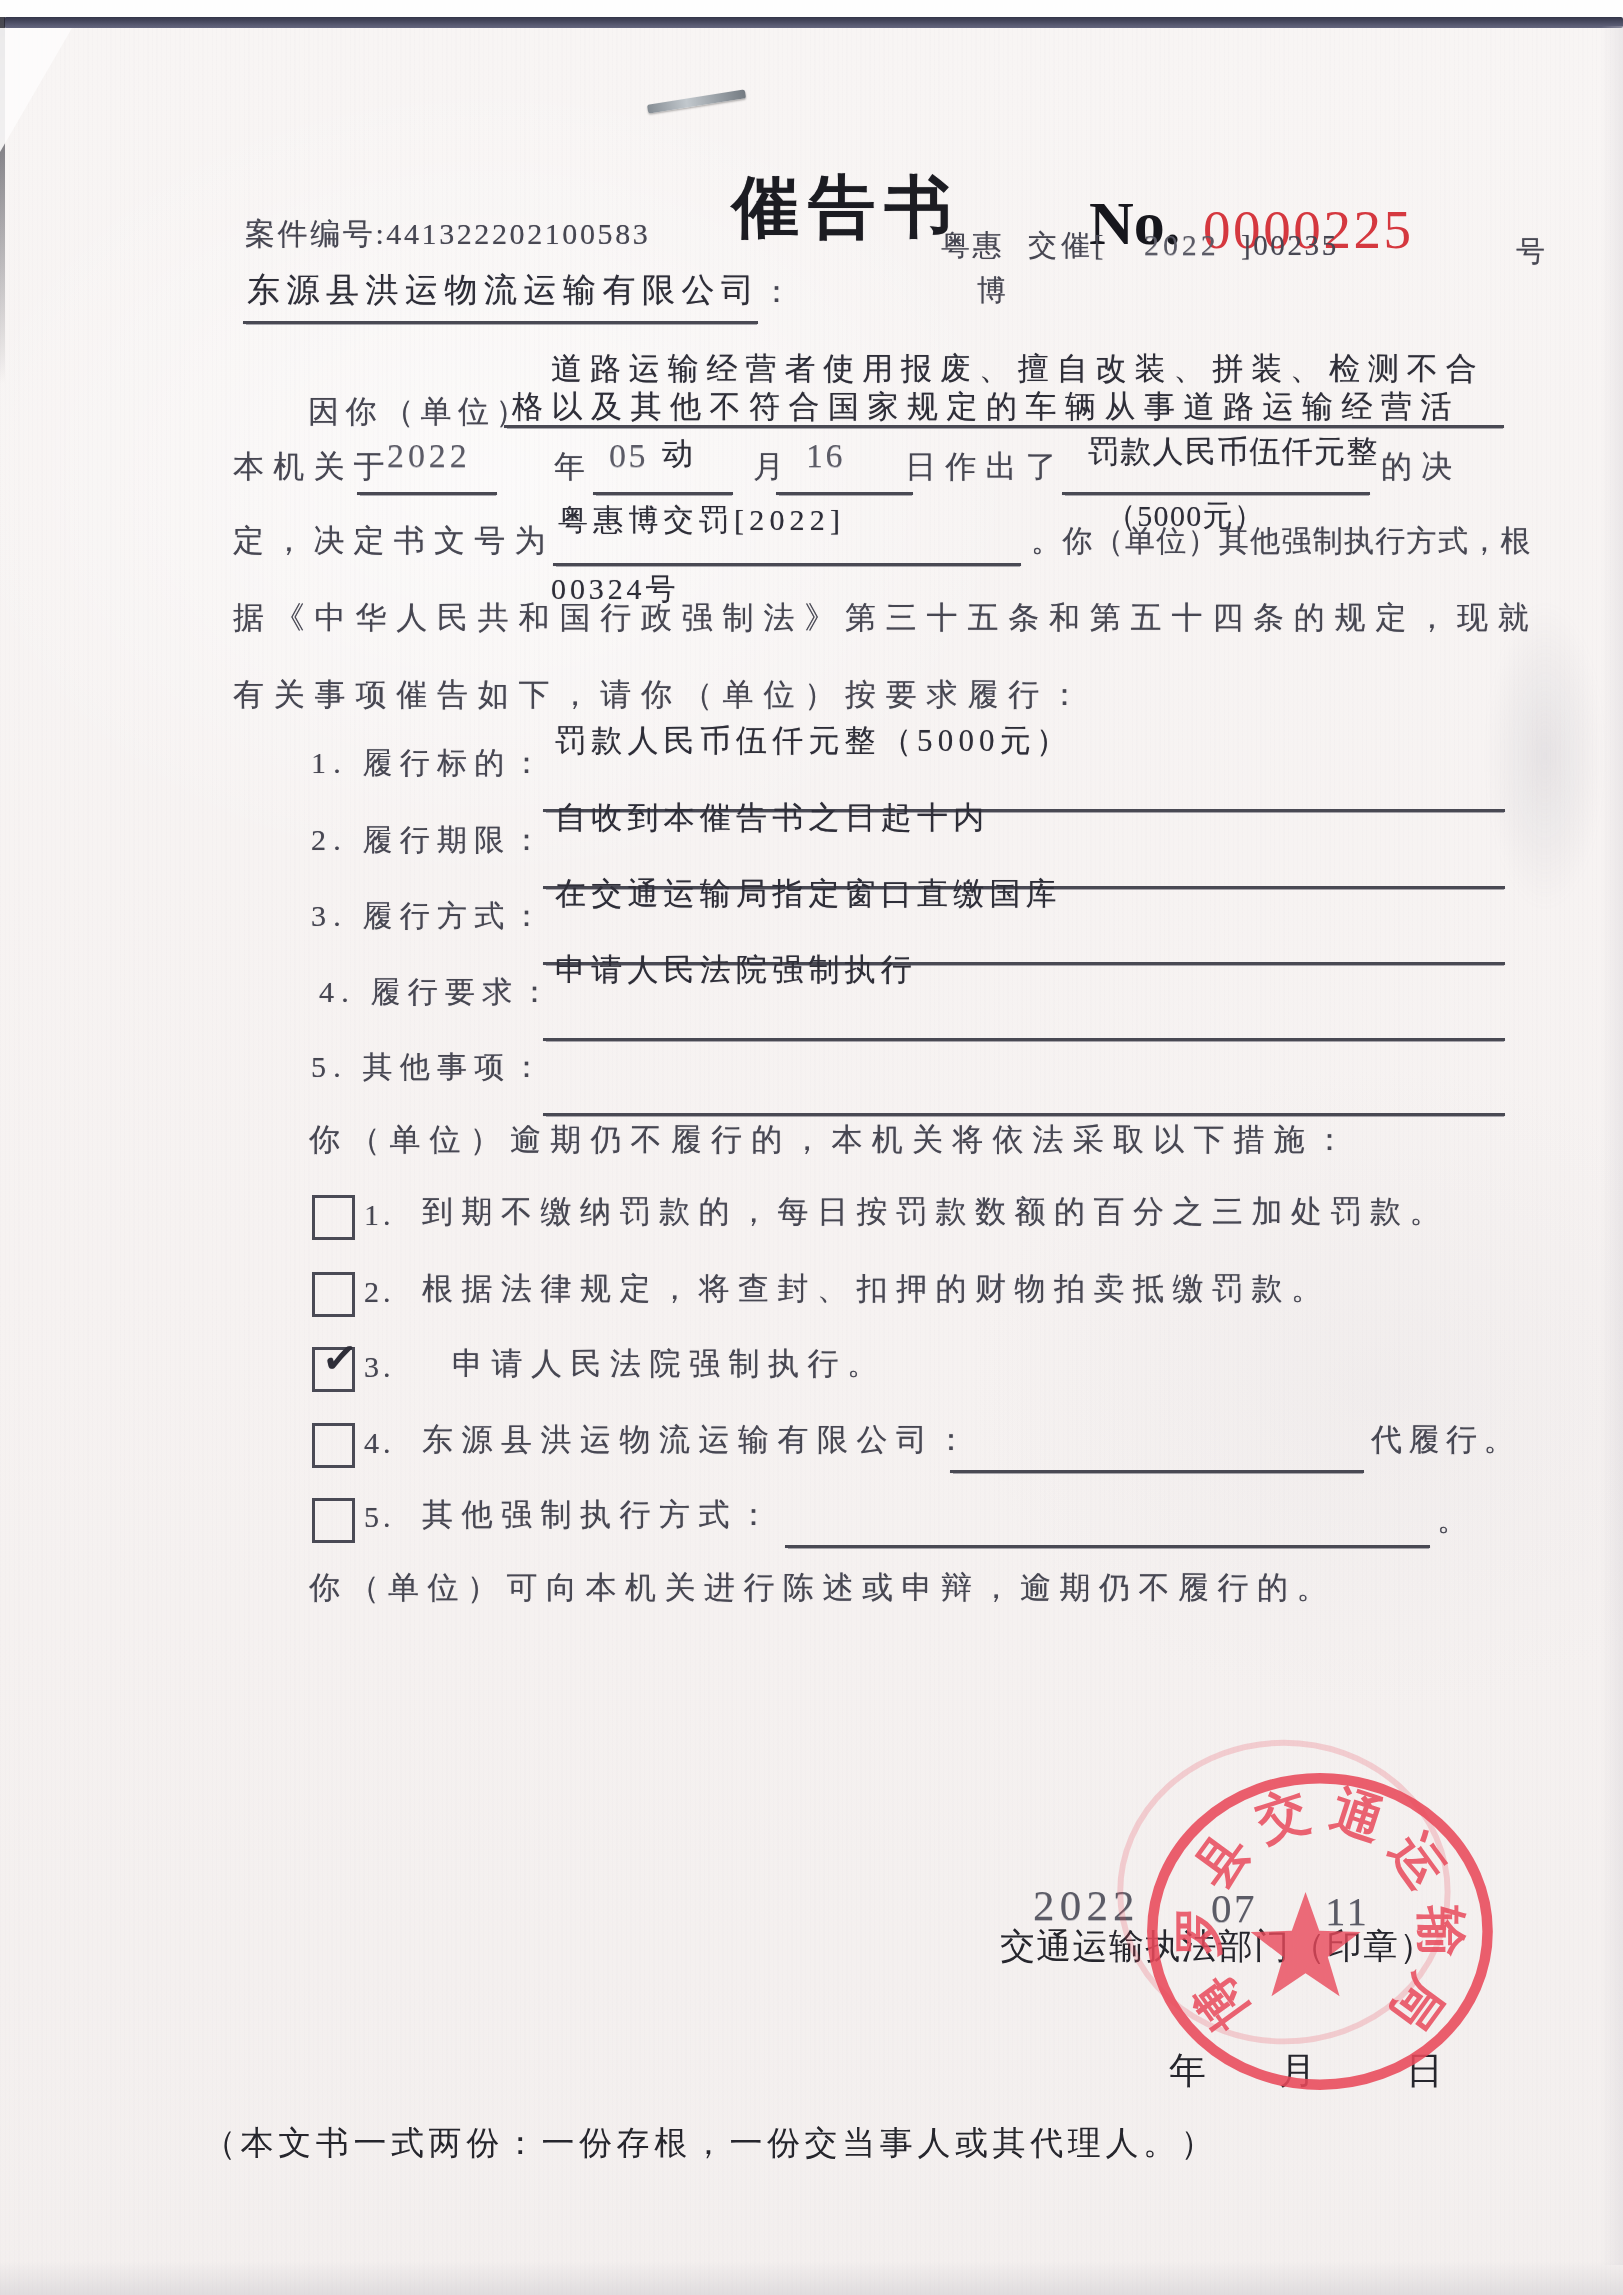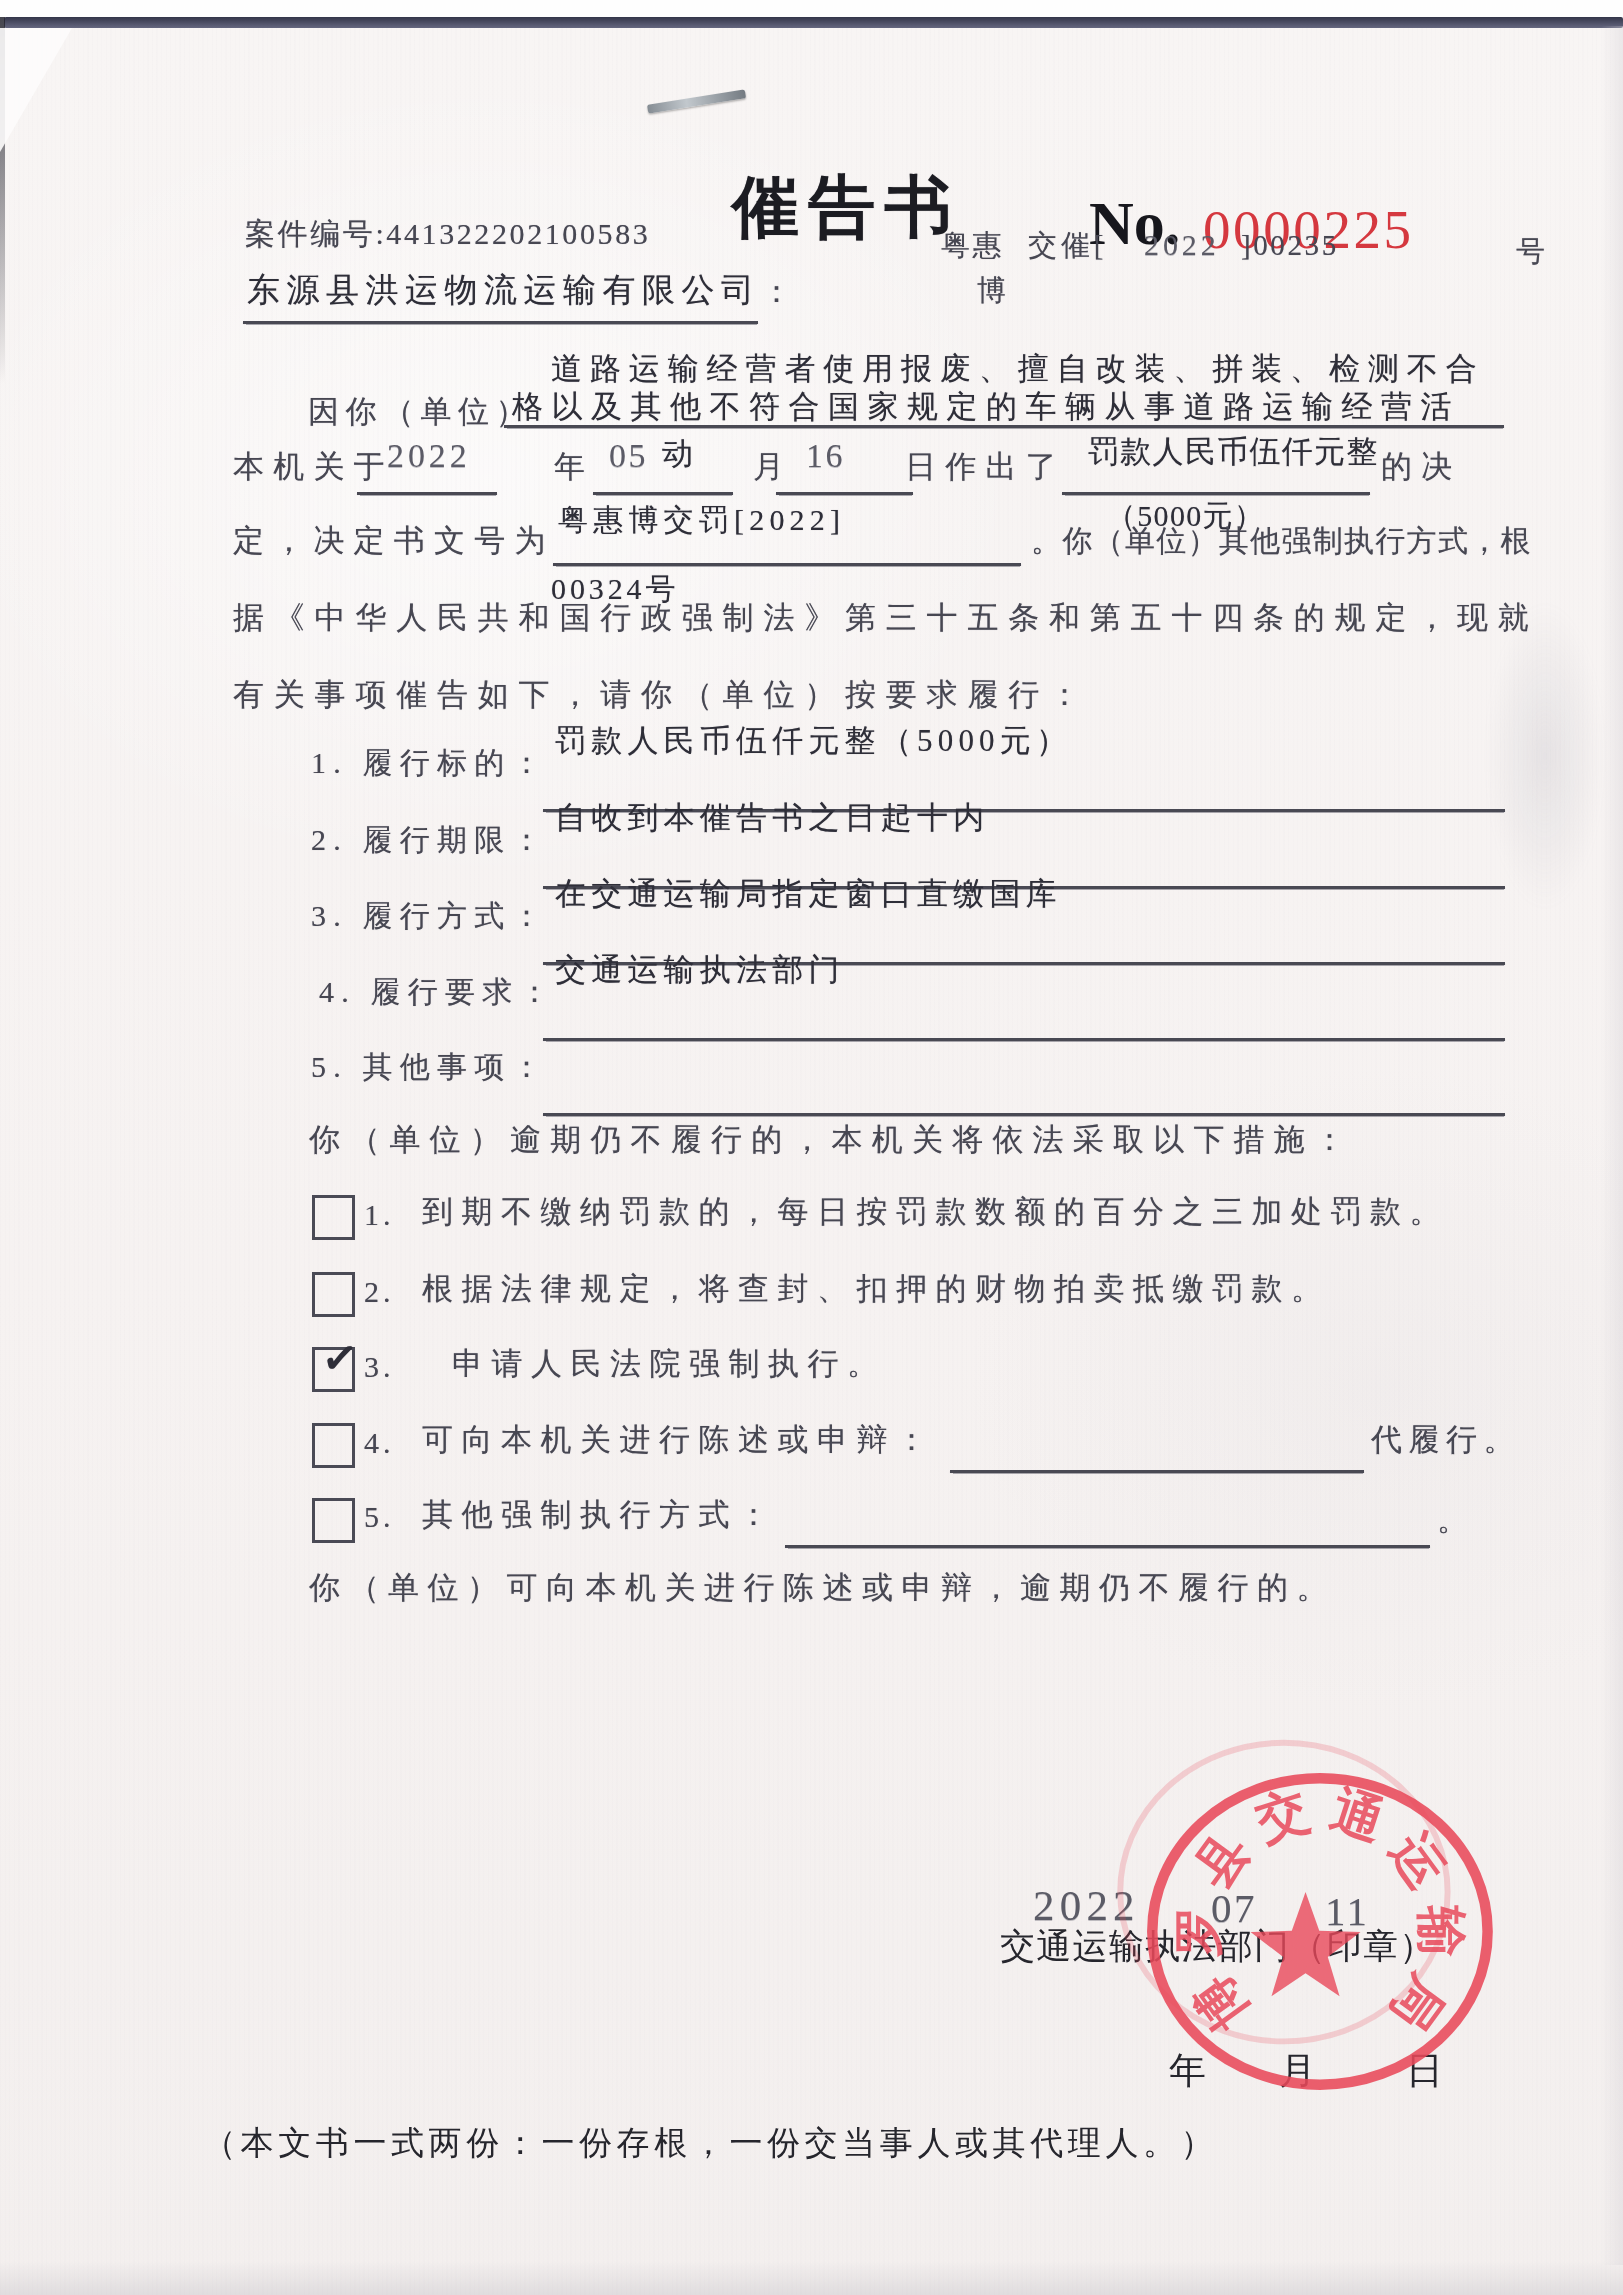--- a/index.html
+++ b/index.html
@@ -118,21 +118,21 @@
 
 <div class="t pre" style="left:311px;top:823px;font-size:30px;letter-spacing:7.2px;">2. 履行期限：</div>
 <div class="t fill" style="left:555px;top:801px;font-size:31px;letter-spacing:5.2px;">自收到本催告书之日起十内</div>
 <div class="ul" style="left:543px;top:886px;width:962px;"></div>
 
 <div class="t pre" style="left:311px;top:899px;font-size:30px;letter-spacing:7.2px;">3. 履行方式：</div>
 <div class="t fill" style="left:555px;top:877px;font-size:31px;letter-spacing:5.2px;text-align:center;">在交通运输局指定窗口直缴国库</div>
 <div class="ul" style="left:543px;top:962px;width:962px;"></div>
 
 <div class="t pre" style="left:311px;top:975px;font-size:30px;letter-spacing:7.2px;margin-left:8px;">4. 履行要求：</div>
-<div class="t fill" style="left:555px;top:953px;font-size:31px;letter-spacing:5.2px;">交通运输执法部门</div>
+<div class="t fill" style="left:555px;top:953px;font-size:31px;letter-spacing:5.2px;">申请人民法院强制执行</div>
 <div class="ul" style="left:543px;top:1038px;width:962px;"></div>
 
 <div class="t pre" style="left:311px;top:1050px;font-size:30px;letter-spacing:7.2px;">5. 其他事项：</div>
 <div class="t fill" style="left:555px;top:1028px;font-size:31px;letter-spacing:5.2px;"></div>
 <div class="ul" style="left:543px;top:1113px;width:962px;"></div>
 
 <div class="t pre" style="left:309px;top:1123px;font-size:31px;letter-spacing:9.2px;">你（单位）逾期仍不履行的，本机关将依法采取以下措施：</div>
 
 <div class="cb" style="left:312px;top:1195px;"></div>
 <div class="t pre" style="left:364px;top:1198px;font-size:30px;letter-spacing:3.9px;">1.</div>
@@ -142,21 +142,21 @@
 <div class="t pre" style="left:364px;top:1275px;font-size:30px;letter-spacing:3.9px;">2.</div>
 <div class="t pre" style="left:422px;top:1272px;font-size:31px;letter-spacing:8.5px;">根据法律规定，将查封、扣押的财物拍卖抵缴罚款。</div>
 
 <div class="cb" style="left:312px;top:1347px;"></div>
 <div class="t fill" style="left:322px;top:1335px;font-size:43px;font-weight:bold;transform:rotate(6deg);">✓</div>
 <div class="t pre" style="left:364px;top:1350px;font-size:30px;letter-spacing:3.9px;">3.</div>
 <div class="t pre" style="left:422px;top:1347px;font-size:31px;letter-spacing:8.5px;margin-left:30px;">申请人民法院强制执行。</div>
 
 <div class="cb" style="left:312px;top:1423px;"></div>
 <div class="t pre" style="left:364px;top:1426px;font-size:30px;letter-spacing:3.9px;">4.</div>
-<div class="t pre" style="left:422px;top:1423px;font-size:31px;letter-spacing:8.5px;">可向本机关进行陈述或申辩：</div>
+<div class="t pre" style="left:422px;top:1423px;font-size:31px;letter-spacing:8.5px;">东源县洪运物流运输有限公司：</div>
 <div class="ul" style="left:950px;top:1470px;width:414px;"></div>
 <div class="t pre" style="left:1371px;top:1423px;font-size:31px;letter-spacing:6.5px;">代履行。</div>
 
 <div class="cb" style="left:312px;top:1498px;"></div>
 <div class="t pre" style="left:364px;top:1500px;font-size:30px;letter-spacing:3.9px;">5.</div>
 <div class="t pre" style="left:422px;top:1498px;font-size:31px;letter-spacing:8.5px;">其他强制执行方式：</div>
 <div class="ul" style="left:785px;top:1545px;width:645px;"></div>
 <div class="t pre" style="left:1437px;top:1503px;font-size:31px;">。</div>
 
 <div class="t pre" style="left:309px;top:1571px;font-size:31px;letter-spacing:8.5px;">你（单位）可向本机关进行陈述或申辩，逾期仍不履行的。</div>

